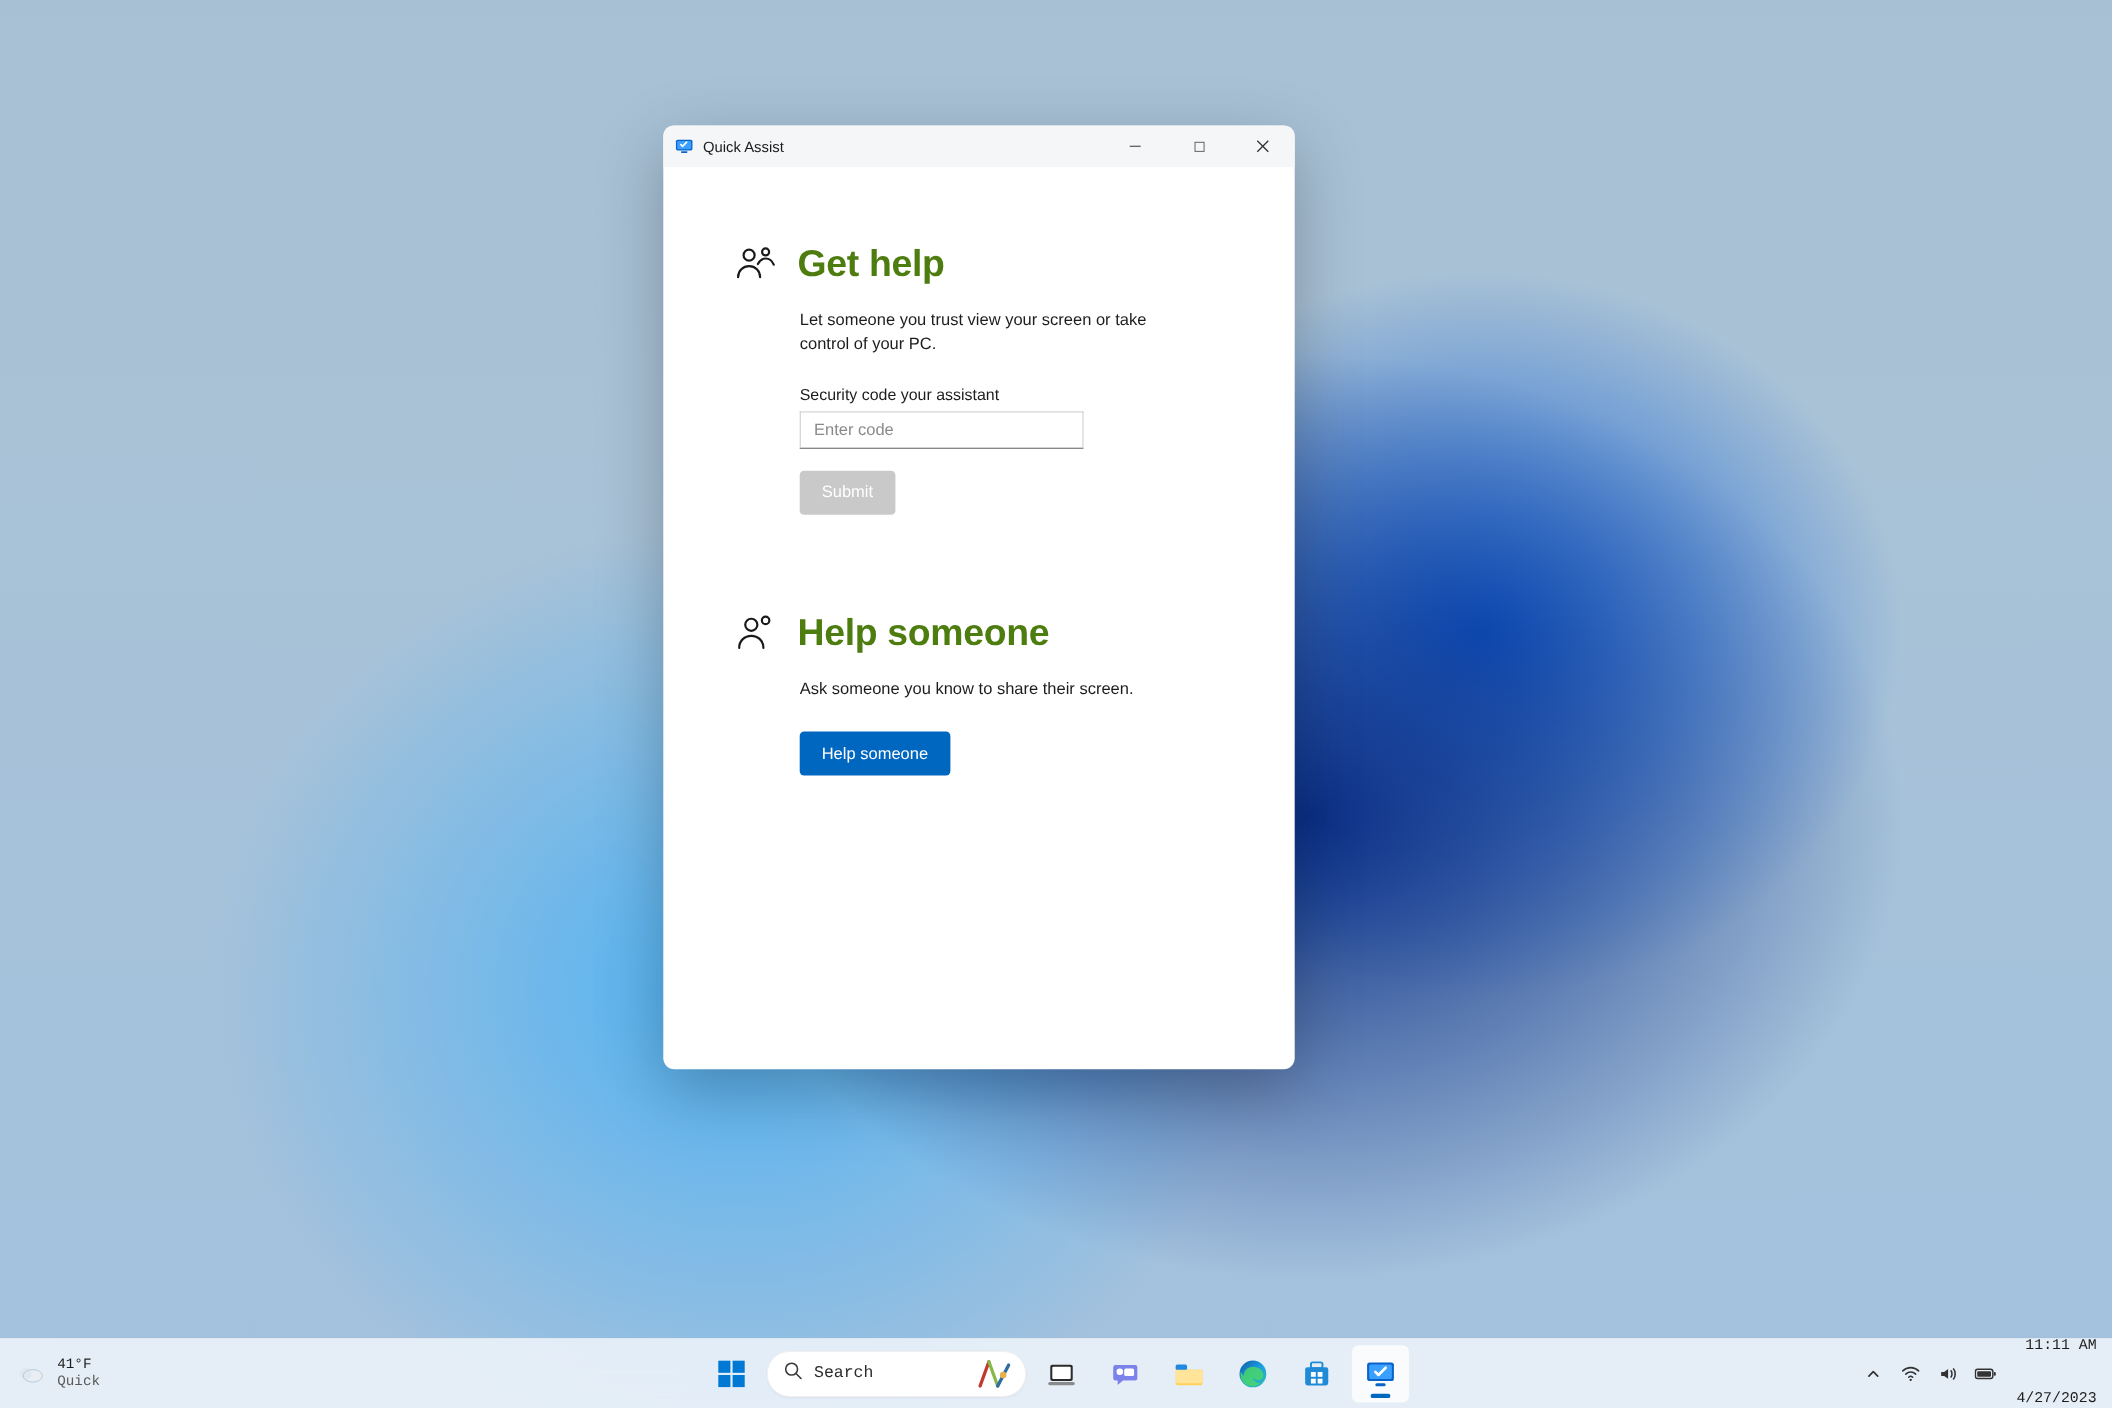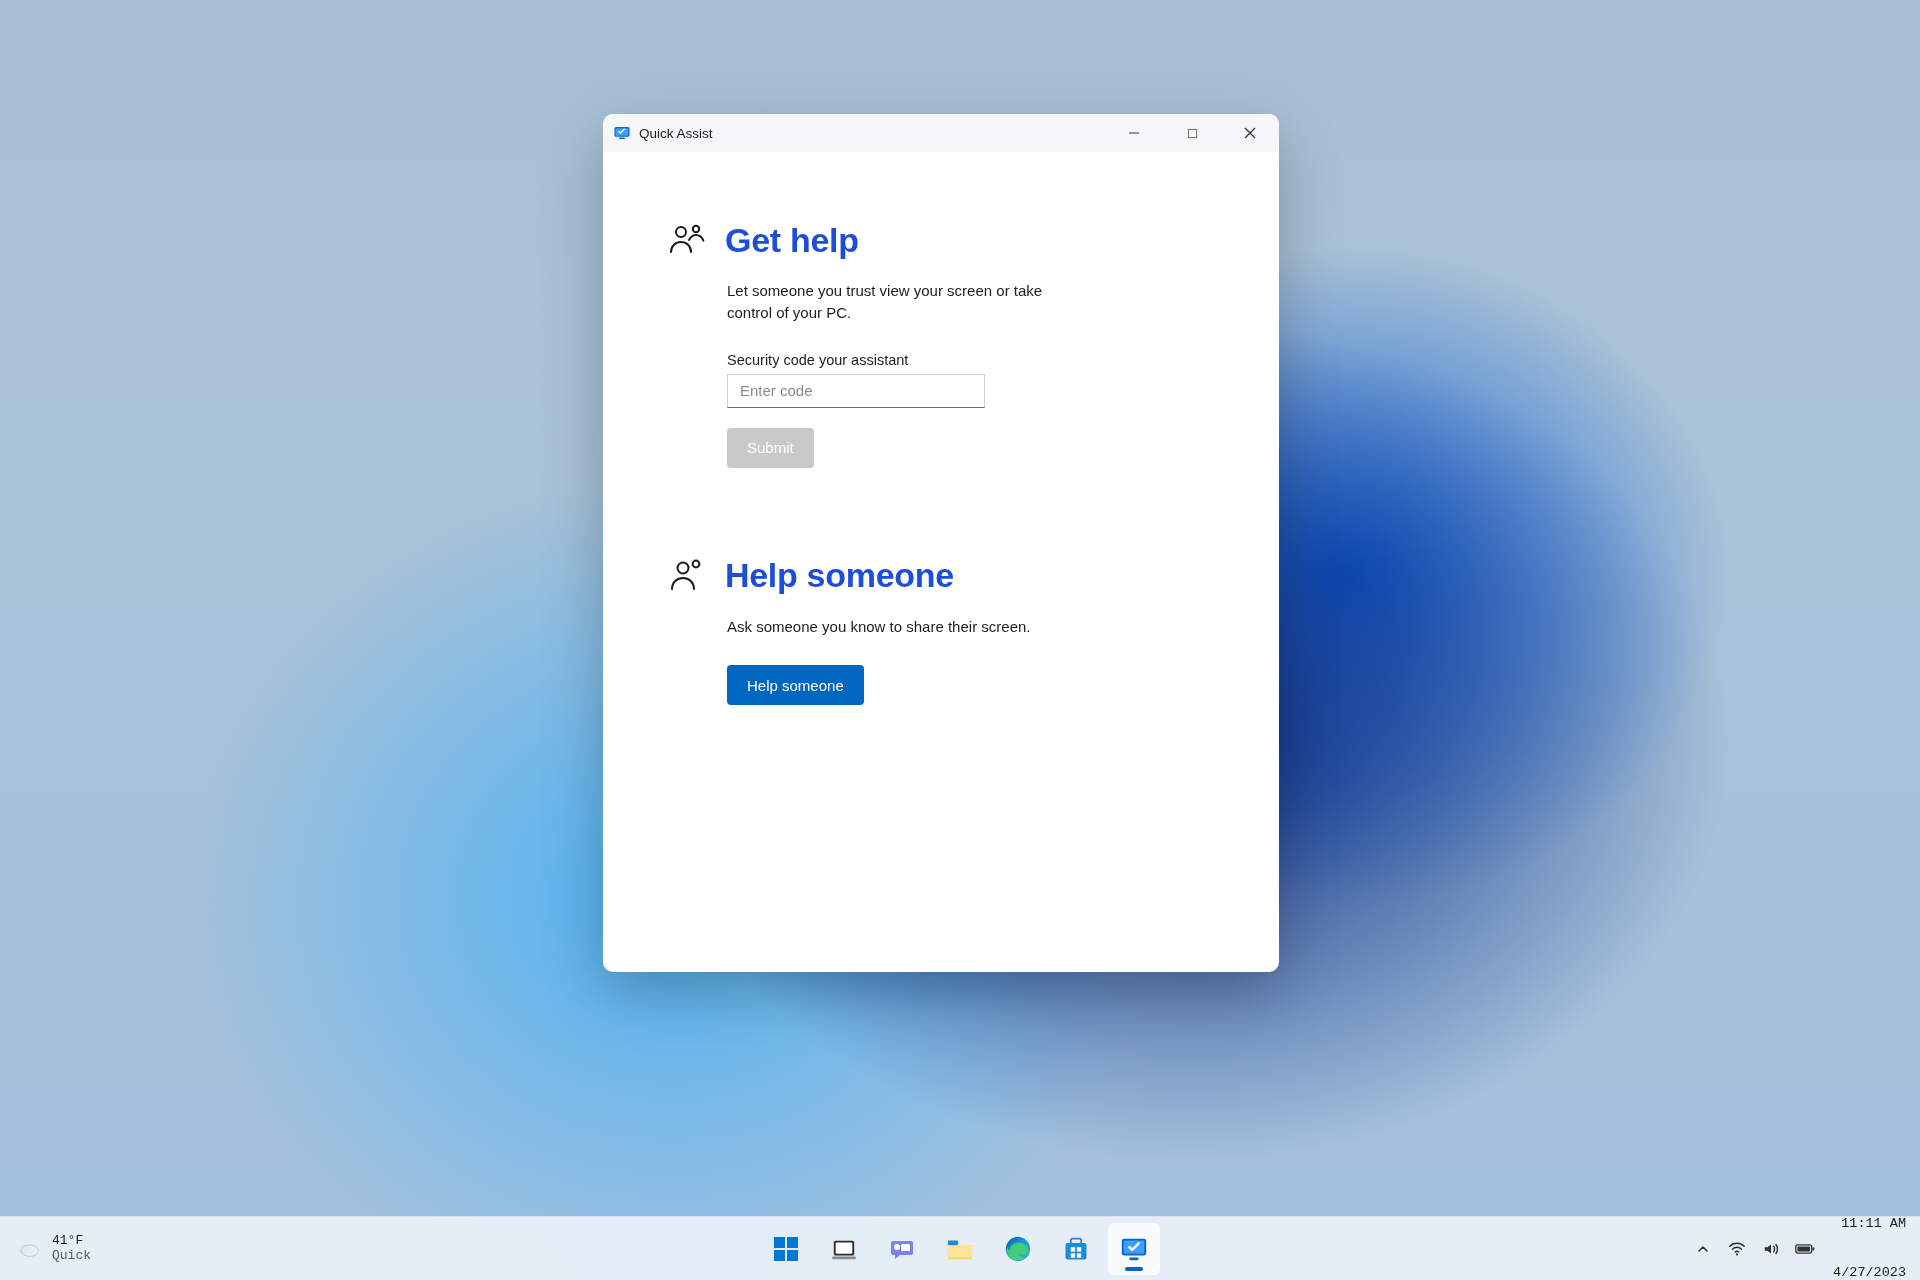--- a/index.html
+++ b/index.html
@@ -16,21 +16,21 @@
       radial-gradient(ellipse 800px 700px at 35% 70%, #4fb2f4 0%, rgba(79,178,244,0) 60%),
       linear-gradient(180deg, #a7c0d4 0%, #a9c2d6 30%, #a2c1de 100%);
   }
 
   
 
   
   .window {
     position: absolute;
     left: 603px; top: 114px;
-    width: 676px; height: 858px;
+    width: 574px; height: 858px;
     background: #ffffff;
     border-radius: 10px;
     box-shadow: 0 20px 60px rgba(0,0,0,.25);
     display: flex; flex-direction: column;
     overflow: hidden;
   }
   .titlebar {
     height: 38px;
     background: #f5f6f8;
     display: flex; align-items: center;
@@ -43,21 +43,21 @@
   }
   .titlebar .title { font-size: 13.5px; color: #1b1b1b; font-weight: 400;}
   .win-controls { position: absolute; right: 0; top: 0; height: 100%; display: flex; }
   .win-btn { width: 58px; display: flex; align-items:center; justify-content:center; }
   .win-btn svg { stroke: #333; }
 
   .body-area { flex: 1; padding: 68px 64px 0 64px; }
   .section { margin-bottom: 88px; }
   .sec-head { display:flex; align-items:center; gap: 18px; margin-bottom: 20px; }
   .sec-icon { width: 40px; height: 40px; flex: 0 0 40px; display:flex; align-items:center; justify-content:center;}
-  .sec-title { font-size: 34px; font-weight: 600; color:#1d4ed8; letter-spacing: -0.3px;}
+  .sec-title { font-size: 34px; font-weight: 600; color:#4d7c0f; letter-spacing: -0.3px;}
 
   .sec-body { margin-left: 60px; }
   .desc { font-size: 15px; color:#1d1d1d; line-height: 1.45; max-width: 320px; margin-bottom: 28px; }
   .field-label { font-size: 14.5px; color:#1d1d1d; margin-bottom: 6px; display:block; }
   .code-input {
     width: 258px; height: 34px; padding: 4px 12px;
     border: 1px solid #cfcfcf; border-bottom: 1px solid #6b6b6b;
     font-size: 15px; color:#333; background:#fff; outline: none;
   }
   .code-input::placeholder { color:#8a8a8a; }
@@ -210,20 +210,37 @@
   <div class="tb-center">
     <div class="tb-item">
       <svg width="28" height="28" viewBox="0 0 28 28">
         <rect x="2" y="2" width="11" height="11" fill="#0078d4"></rect>
         <rect x="15" y="2" width="11" height="11" fill="#0078d4"></rect>
         <rect x="2" y="15" width="11" height="11" fill="#0078d4"></rect>
         <rect x="15" y="15" width="11" height="11" fill="#0078d4"></rect>
       </svg>
     </div>
 
+    <div class="searchbox">
+      <span>
+        <svg width="18" height="18" viewBox="0 0 20 20" fill="none" stroke="#3a3a3a" stroke-width="1.6">
+          <circle cx="8.5" cy="8.5" r="6"></circle>
+          <line x1="13.2" y1="13.2" x2="18" y2="18" stroke-linecap="round"></line>
+        </svg>
+      </span>
+      <span class="search-text">Search</span>
+      <span class="search-bing">
+        <svg width="36" height="30" viewBox="0 0 36 30">
+          <path d="M4 26 L12 4" stroke="#c0392b" stroke-width="3" stroke-linecap="round"></path>
+          <path d="M12 4 L20 26" stroke="#87b84a" stroke-width="3" stroke-linecap="round"></path>
+          <path d="M20 26 L30 7" stroke="#2d6da3" stroke-width="3" stroke-linecap="round"></path>
+          <circle cx="25" cy="16" r="3" fill="#e8b04b"></circle>
+        </svg>
+      </span>
+    </div>
 
     <div class="tb-item">
       <svg width="26" height="26" viewBox="0 0 28 28" fill="none">
         <rect x="3" y="5" width="22" height="16" rx="2" fill="#2b2b2b"></rect>
         <rect x="5" y="7" width="18" height="12" rx="1" fill="#fff"></rect>
         <rect x="1" y="22" width="26" height="3" rx="1.5" fill="#8a8a8a"></rect>
       </svg>
     </div>
 
     <div class="tb-item">

